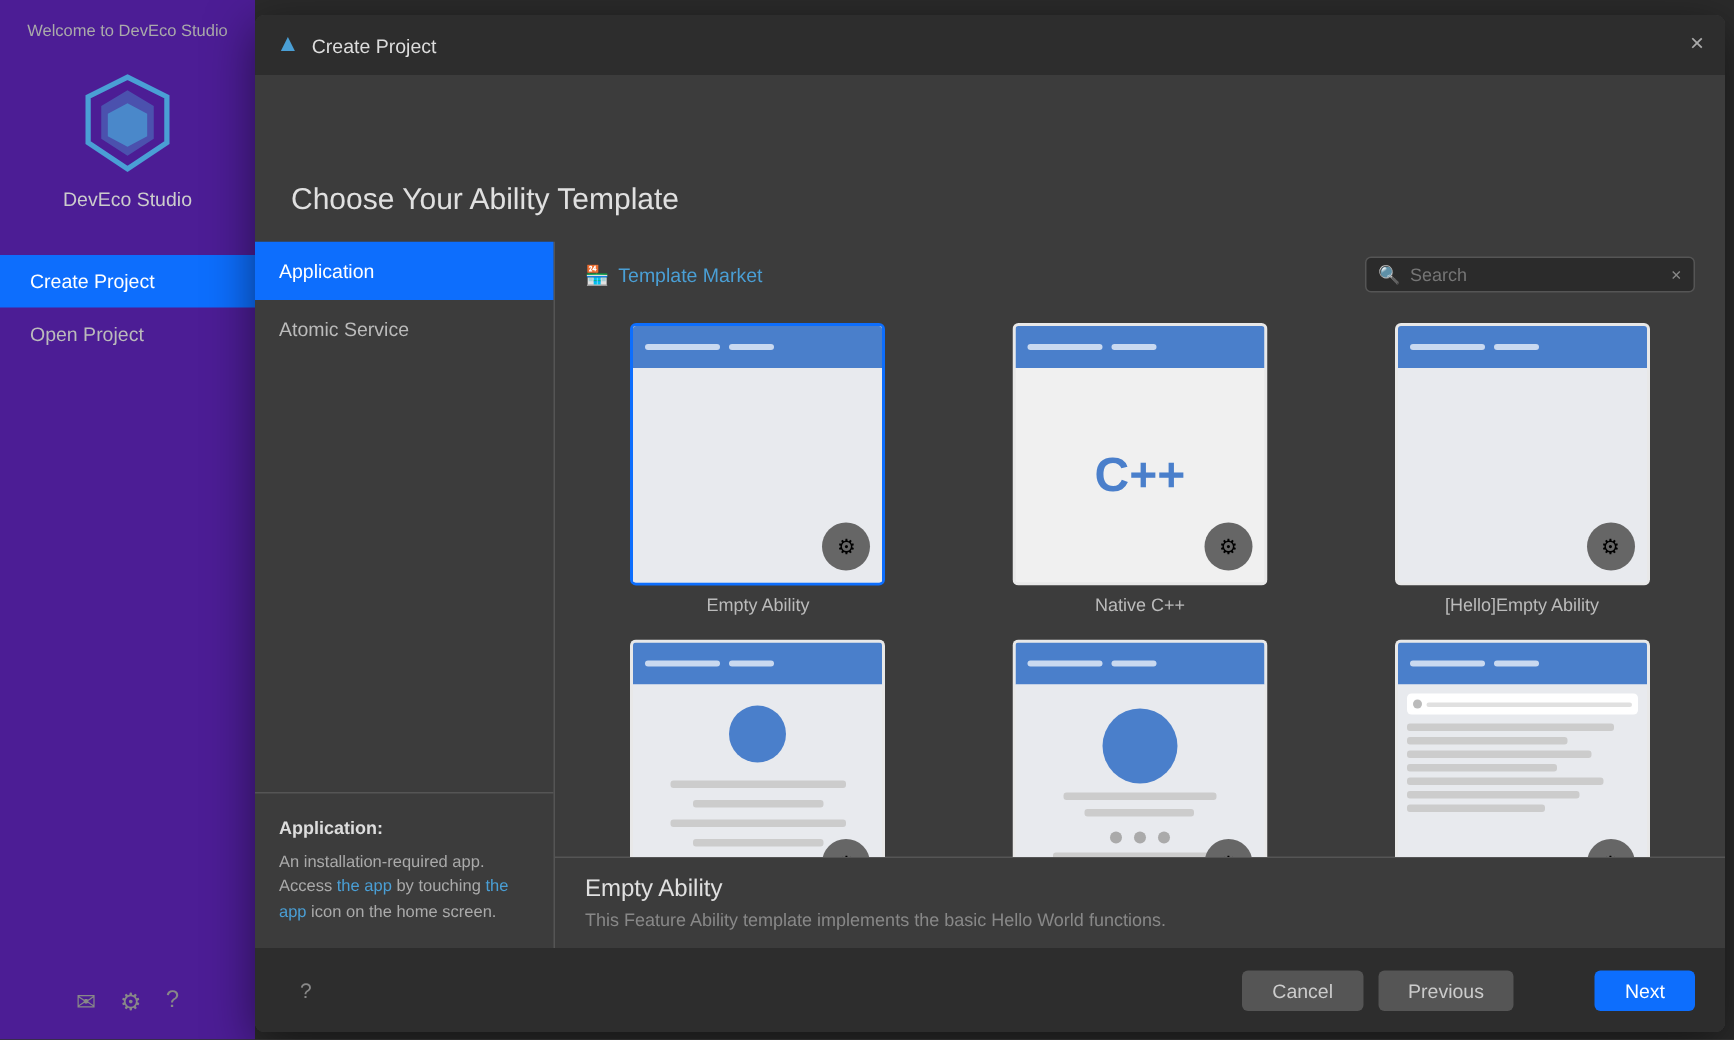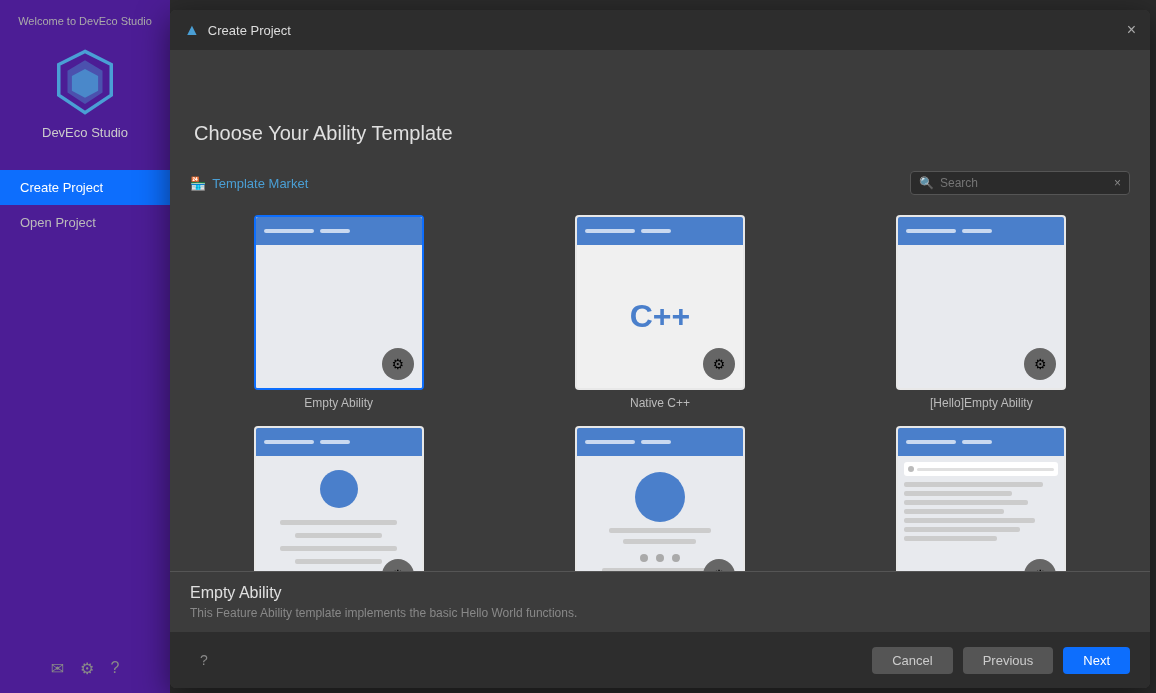--- a/index.html
+++ b/index.html
@@ -414,20 +414,21 @@
     }
 
     .btn-secondary {
       background: #555;
       color: #ccc;
     }
 
     .btn-primary {
       background: #0d6efd;
       color: #fff;
+      margin-left: 44px;
     }
 
     .help-icon {
       color: #888;
       font-size: 14px;
       margin-right: auto;
       margin-left: 10px;
     }
 
     .detail-circle {
@@ -479,20 +480,31 @@
       <span class="dialog-title-text">Create Project</span>
     </div>
     <span class="dialog-close">×</span>
   </div>
 
   <div class="dialog-body">
     <div class="dialog-heading">Choose Your Ability Template</div>
 
     <div class="dialog-content">
 
+      <div class="dialog-sidebar">
+        <div class="dialog-sidebar-item active">Application</div>
+        <div class="dialog-sidebar-item">Atomic Service</div>
+
+        <div class="dialog-sidebar-description">
+          <div class="description-title">Application:</div>
+          <div class="description-text">
+            An installation-required app. Access <a href="#">the app</a> by touching <a href="#">the app</a> icon on the home screen.
+          </div>
+        </div>
+      </div>
 
       <div class="dialog-main">
 
         <div class="dialog-main-header">
           <a class="template-market-link">
             <span>🏪</span>
             <span>Template Market</span>
           </a>
           <div class="search-box">
             <span class="search-icon">🔍</span>

